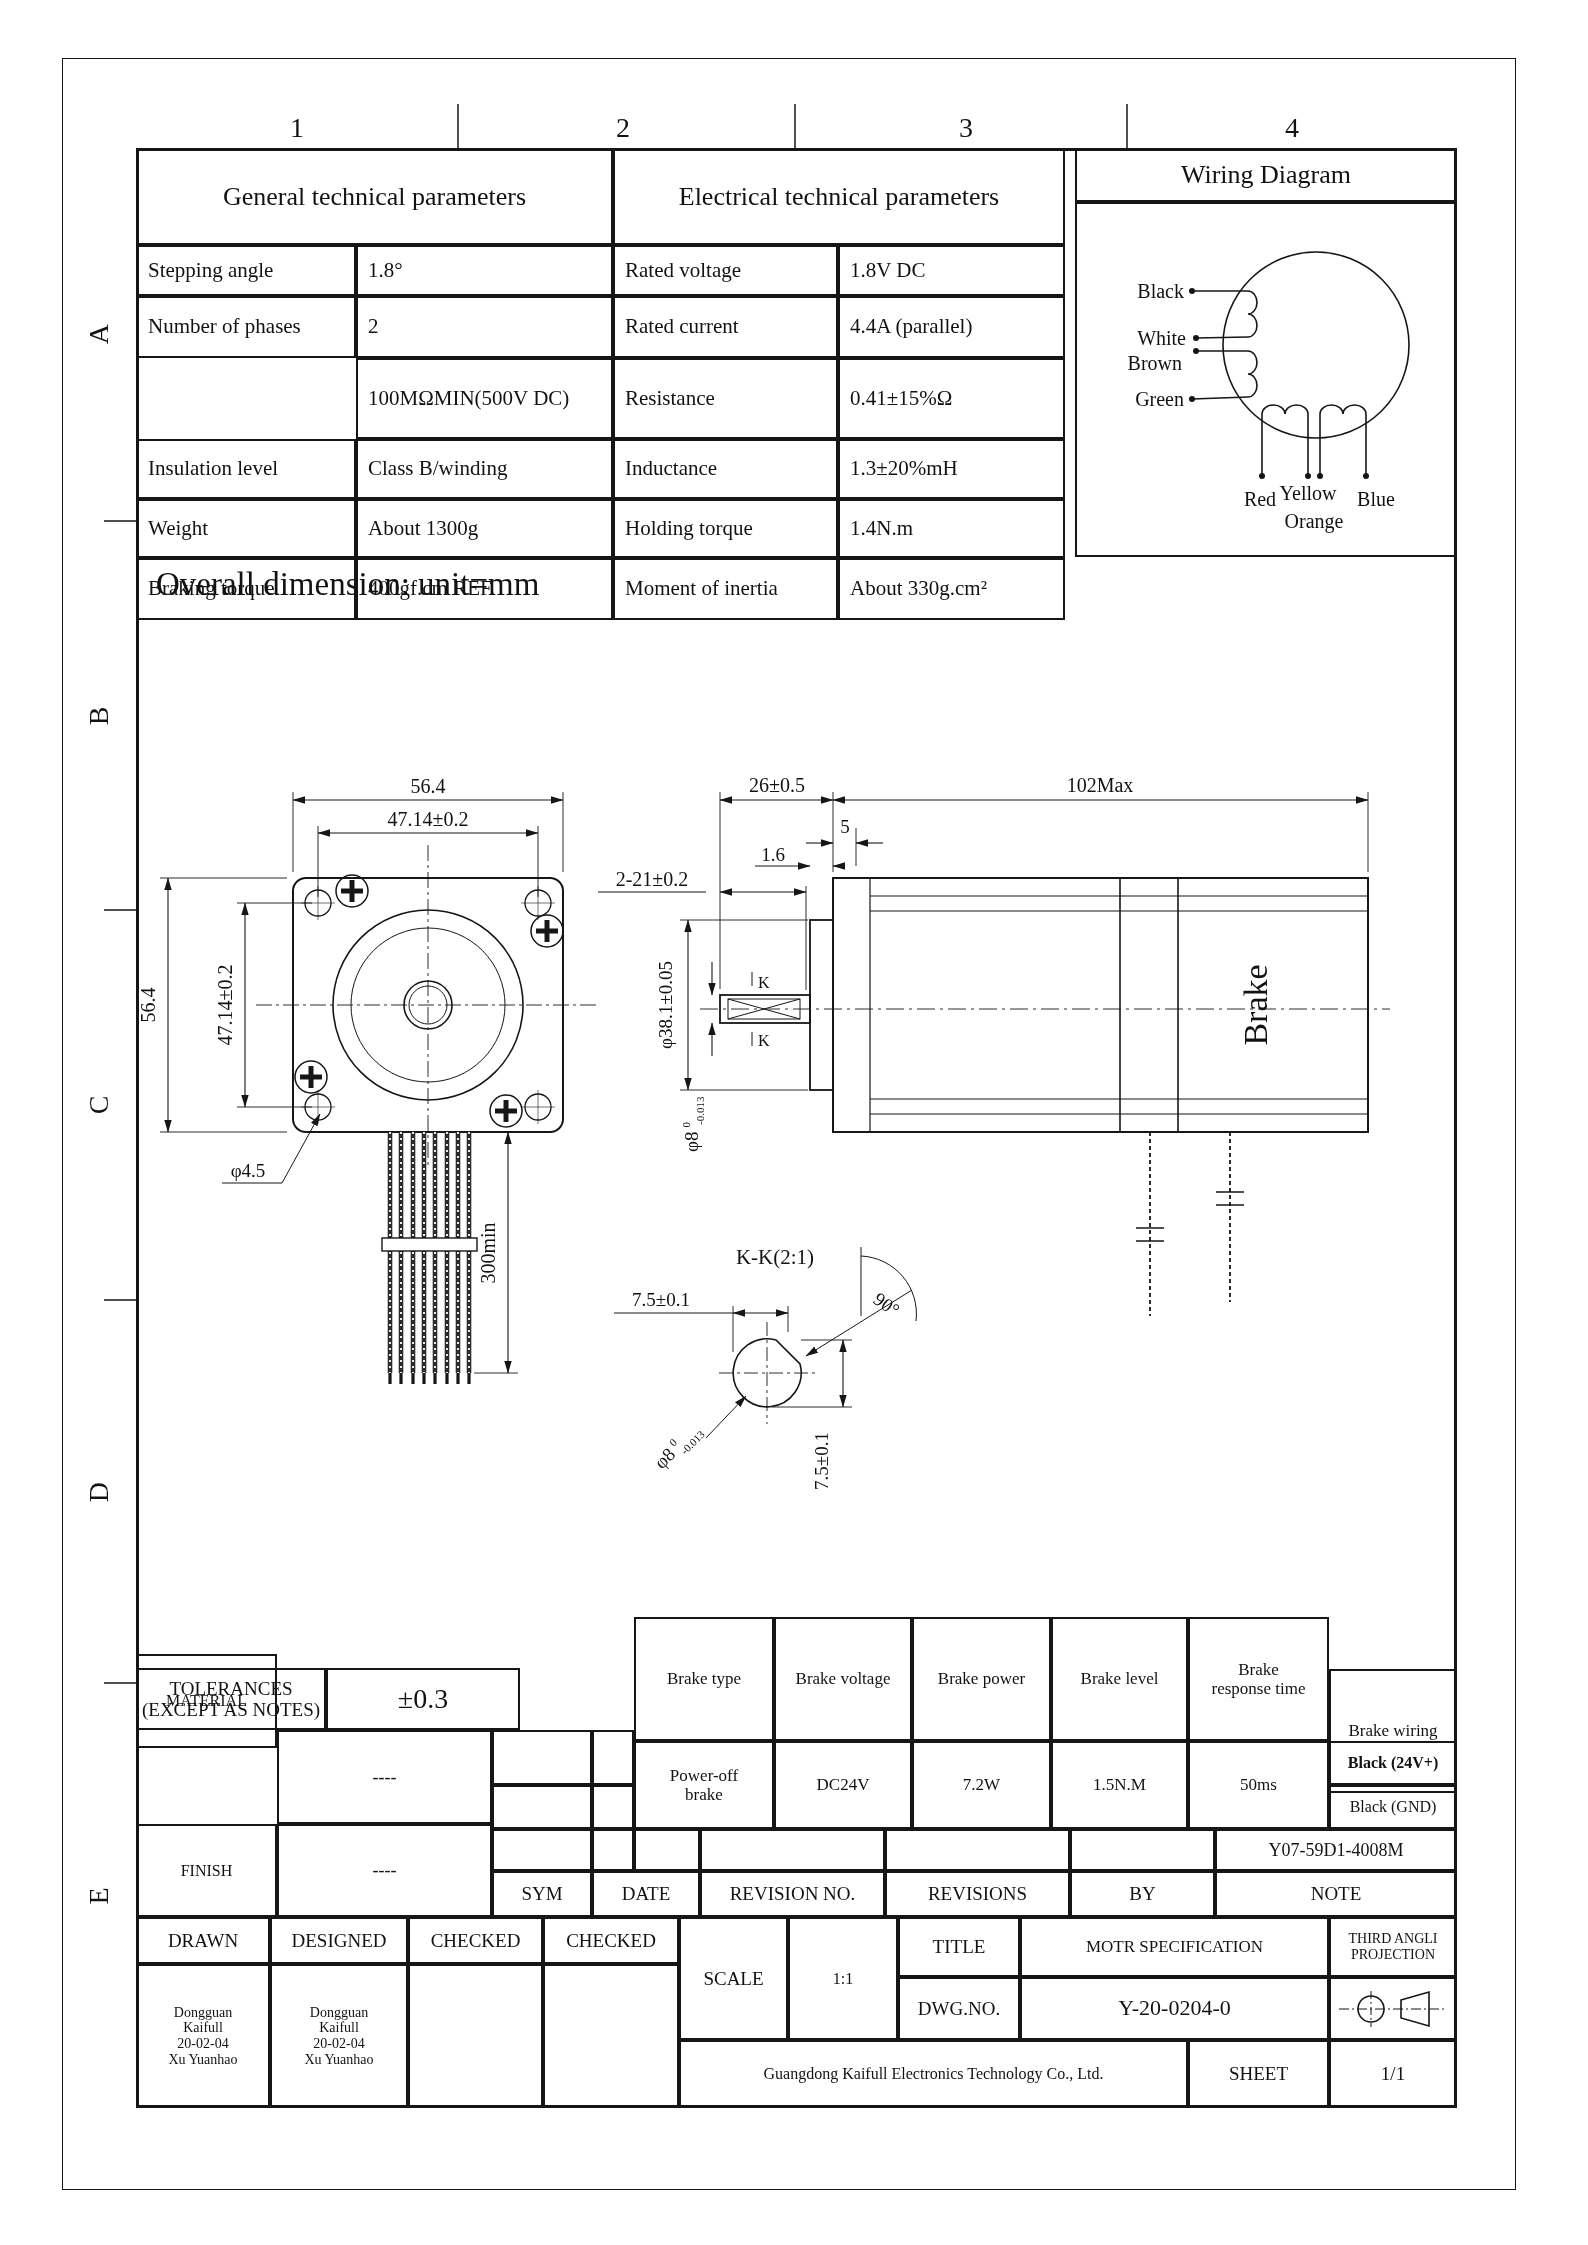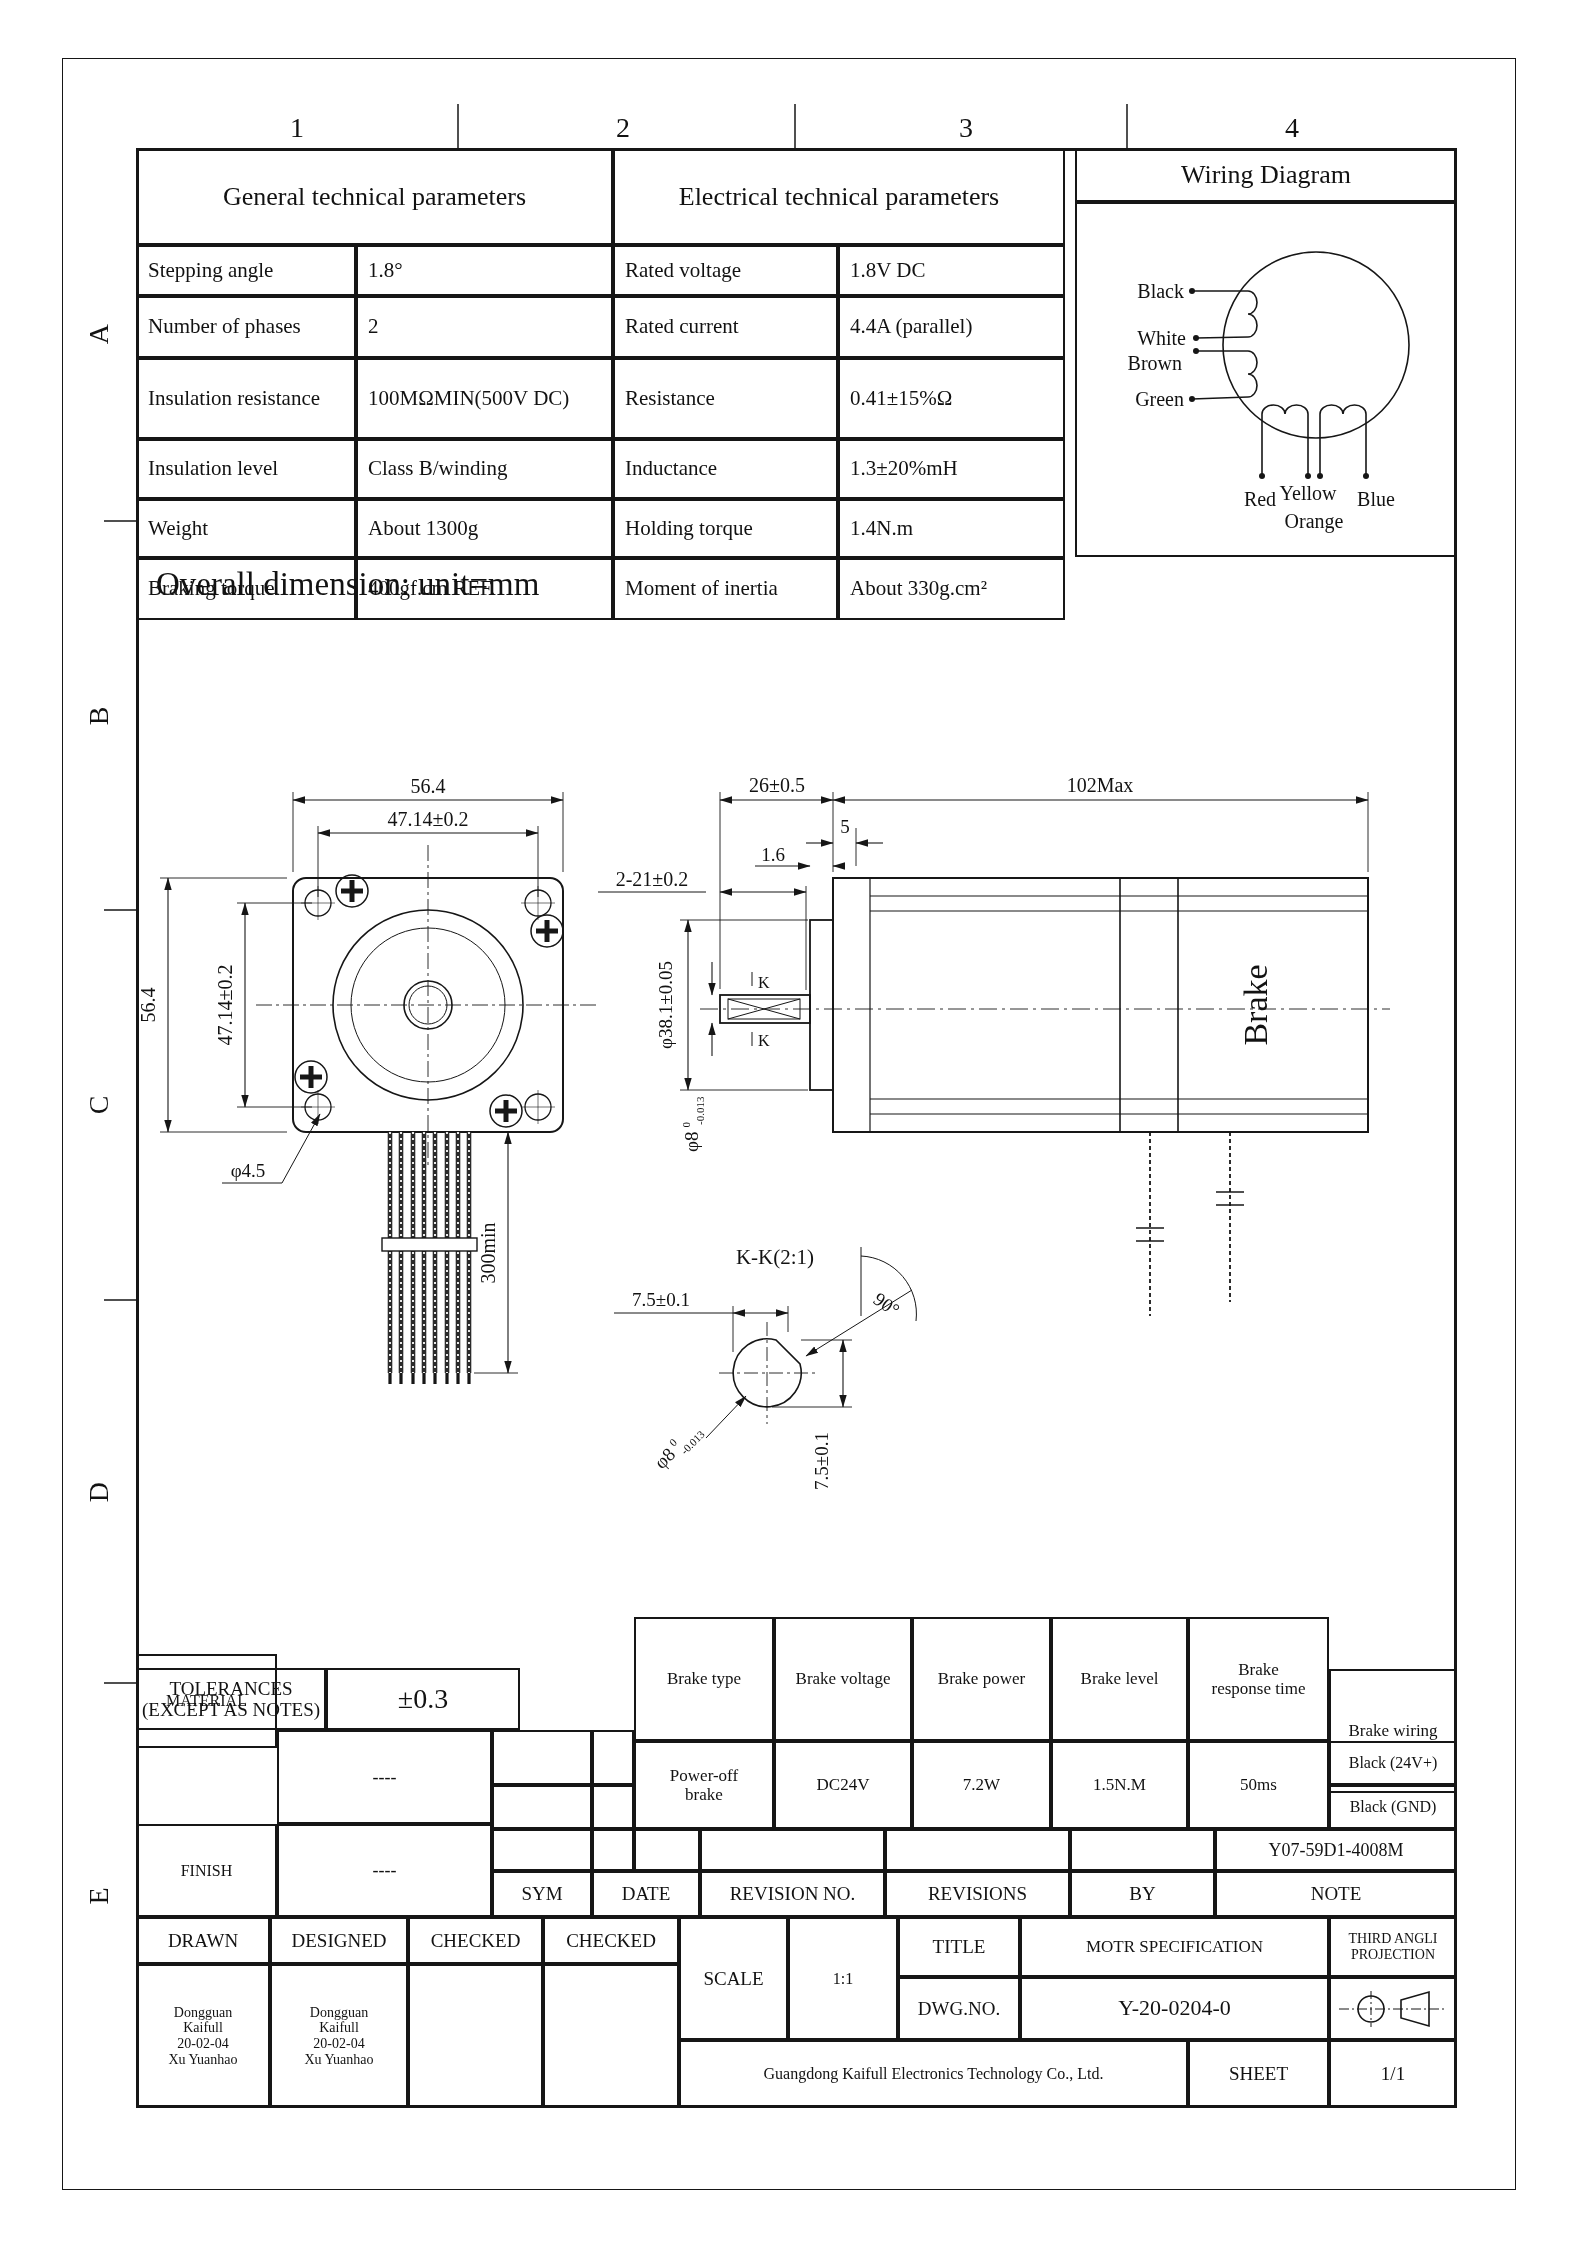--- a/index.html
+++ b/index.html
@@ -36,21 +36,20 @@
   <div class="cl nb f28" style="left:79px;top:696px;width:40px;height:40px;transform:rotate(-90deg);">B</div>
   <div class="cl nb f28" style="left:79px;top:1085px;width:40px;height:40px;transform:rotate(-90deg);">C</div>
   <div class="cl nb f28" style="left:79px;top:1472px;width:40px;height:40px;transform:rotate(-90deg);">D</div>
   <div class="cl nb f28" style="left:79px;top:1876px;width:40px;height:40px;transform:rotate(-90deg);">E</div>
 
   <div class="cl f26" style="left:136px;top:148px;width:477px;height:97px;">General technical parameters</div>
   <div class="cl lbl f21" style="left:136px;top:245px;width:220px;height:51px;">Stepping angle</div>
   <div class="cl lbl f21" style="left:356px;top:245px;width:257px;height:51px;">1.8°</div>
   <div class="cl lbl f21" style="left:136px;top:296px;width:220px;height:62px;">Number of phases</div>
   <div class="cl lbl f21" style="left:356px;top:296px;width:257px;height:62px;">2</div>
-  <div class="cl lbl f21" style="left:136px;top:358px;width:220px;height:81px;">Insulation resistance</div>
   <div class="cl lbl f21" style="left:356px;top:358px;width:257px;height:81px;">100MΩMIN(500V DC)</div>
   <div class="cl lbl f21" style="left:136px;top:439px;width:220px;height:60px;">Insulation level</div>
   <div class="cl lbl f21" style="left:356px;top:439px;width:257px;height:60px;">Class B/winding</div>
   <div class="cl lbl f21" style="left:136px;top:499px;width:220px;height:59px;">Weight</div>
   <div class="cl lbl f21" style="left:356px;top:499px;width:257px;height:59px;">About 1300g</div>
   <div class="cl lbl f21" style="left:136px;top:558px;width:220px;height:62px;">Braking torque</div>
   <div class="cl lbl f21" style="left:356px;top:558px;width:257px;height:62px;">400gf.cm REF.</div>
 
   <div class="cl f26" style="left:613px;top:148px;width:452px;height:97px;padding:0 40px;">Electrical technical parameters</div>
   <div class="cl lbl f21" style="left:613px;top:245px;width:225px;height:51px;">Rated voltage</div>
@@ -75,21 +74,21 @@
   <div class="cl f17" style="left:774px;top:1617px;width:138px;height:124px;">Brake voltage</div>
   <div class="cl f17" style="left:912px;top:1617px;width:139px;height:124px;">Brake power</div>
   <div class="cl f17" style="left:1051px;top:1617px;width:137px;height:124px;">Brake level</div>
   <div class="cl f17" style="left:1188px;top:1617px;width:141px;height:124px;padding:0 18px;">Brake response time</div>
   <div class="cl f17" style="left:1329px;top:1669px;width:128px;height:124px;">Brake wiring</div>
   <div class="cl f17" style="left:634px;top:1741px;width:140px;height:88px;padding:0 22px;">Power-off brake</div>
   <div class="cl f17" style="left:774px;top:1741px;width:138px;height:88px;">DC24V</div>
   <div class="cl f17" style="left:912px;top:1741px;width:139px;height:88px;">7.2W</div>
   <div class="cl f17" style="left:1051px;top:1741px;width:137px;height:88px;">1.5N.M</div>
   <div class="cl f17" style="left:1188px;top:1741px;width:141px;height:88px;">50ms</div>
-  <div class="cl f16" style="left:1329px;top:1741px;width:128px;height:44px;">Black (24V+)</div>
+  <div class="cl f16" style="left:1329px;top:1741px;width:128px;height:44px;font-weight:bold;">Black (24V+)</div>
   <div class="cl f16" style="left:1329px;top:1785px;width:128px;height:44px;">Black (GND)</div>
 
   <div class="cl col f15" style="left:136px;top:1668px;width:190px;height:62px;">
     <span>TOLERANCES</span>
     <span>(EXCEPT AS NOTES)</span>
   </div>
   <div class="cl f28" style="left:326px;top:1668px;width:194px;height:62px;">±0.3</div>
   <div class="cl f16" style="left:136px;top:1654px;width:141px;height:94px;">MATERIAL</div>
   <div class="cl f18" style="left:277px;top:1730px;width:215px;height:94px;">----</div>
   <div class="cl f16" style="left:136px;top:1824px;width:141px;height:93px;">FINISH</div>

